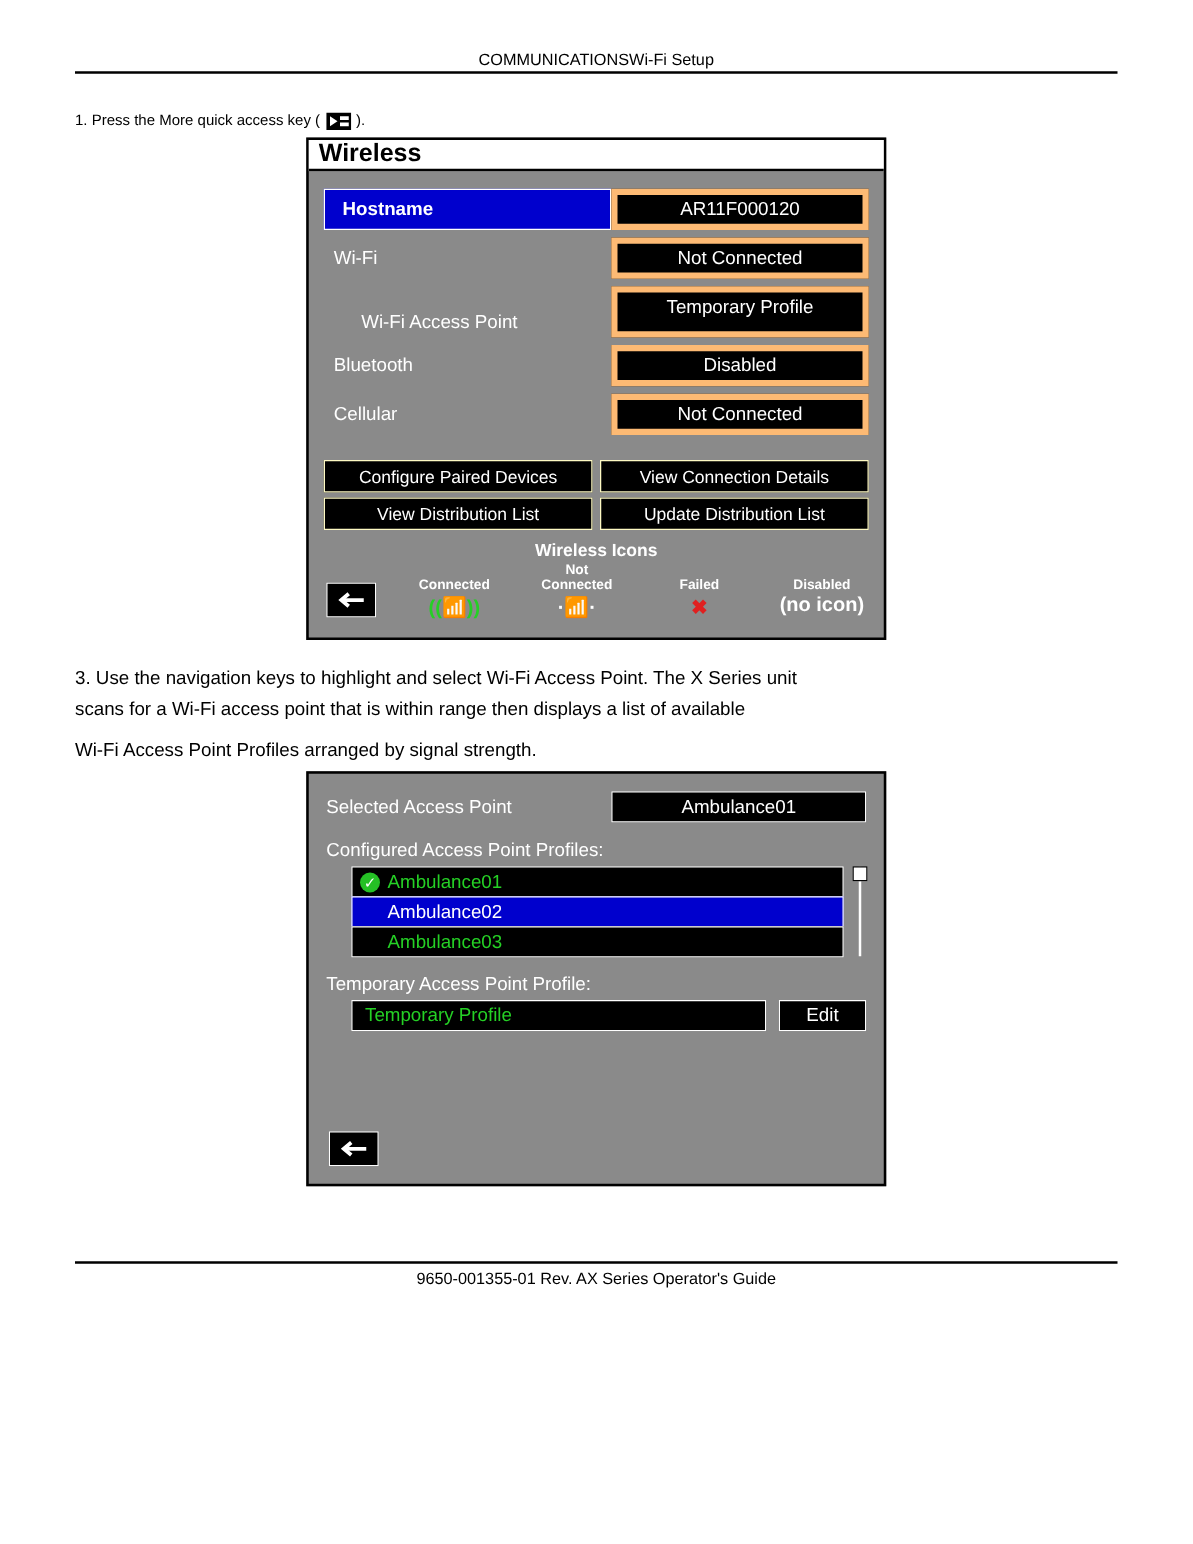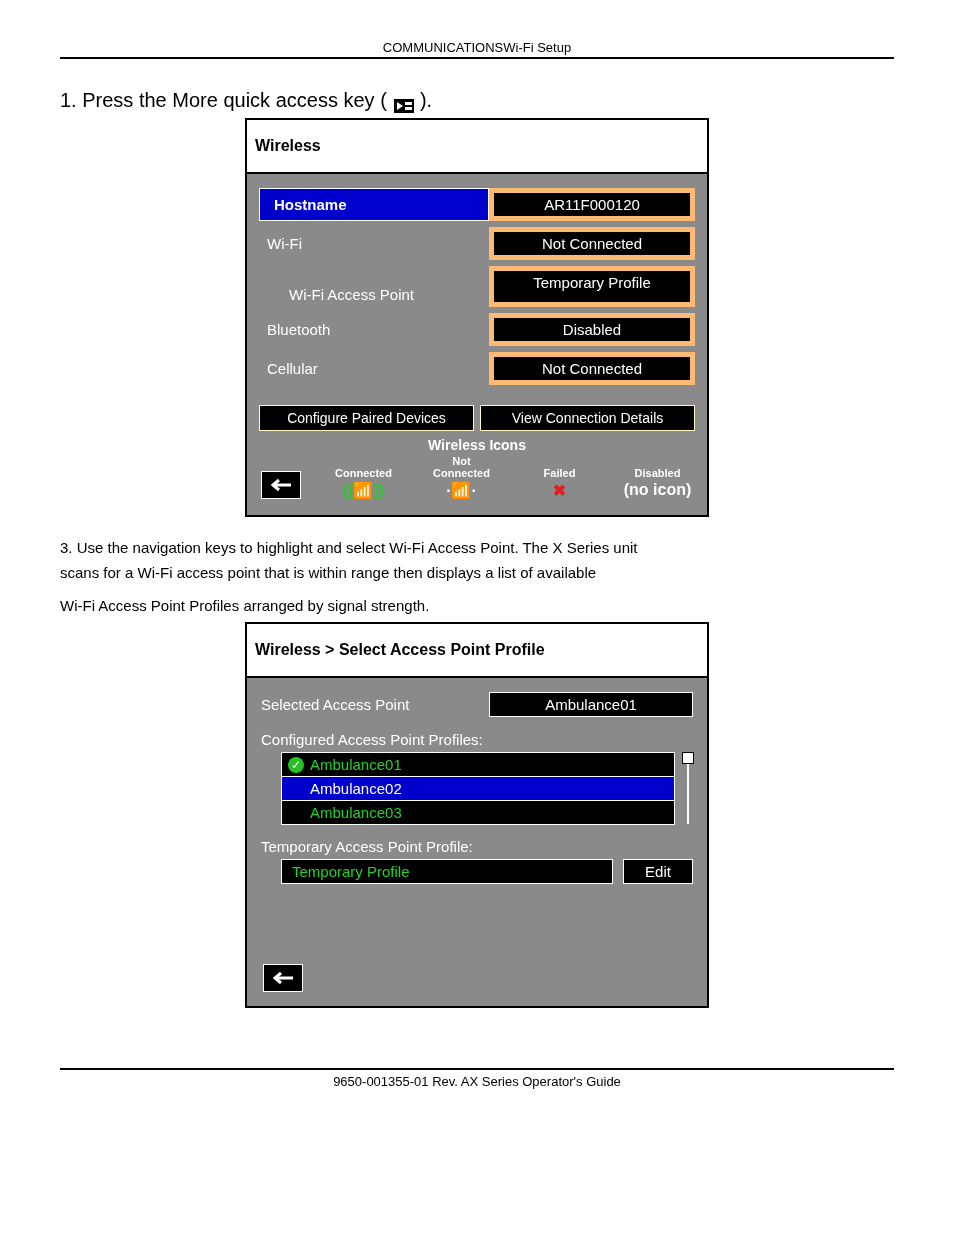--- a/index.html
+++ b/index.html
@@ -15,36 +15,36 @@
     border: none;
     border-top: 2px solid #000;
     margin-bottom: 28px;
   }
   .hr-bottom {
     border: none;
     border-top: 2px solid #000;
     margin-top: 60px;
   }
   .page-header { display:flex; justify-content:center; font-size:13px; margin-bottom:2px;}
-  .step-text { margin: 30px 0 6px 0; font-size: 20px; }
+  .step-text { margin: 30px 0 6px 0; font-size: 12px; }
   .step-inline-icon {
     display:inline-block; width:20px; height:14px; vertical-align:middle; margin-left:2px;
   }
   .panel {
     width: 464px;
     margin: 0 auto;
     border: 2px solid #000;
     background: #8a8a8a;
   }
   .panel-title {
     background: #fff;
     color: #000;
     font-weight: bold;
-    font-size: 16px;
-    padding: 17px 8px;
+    font-size: 20px;
+    padding: 0 8px;
     border-bottom: 2px solid #000;
   }
   .panel-body { padding: 14px 12px 10px 12px; color:#fff; }
 
   
   .row { display:flex; align-items:stretch; margin-bottom:6px; }
   .row .label {
     flex: 0 0 230px;
     font-size: 15px; color:#fff;
     padding: 4px 8px;
@@ -168,20 +168,24 @@
     </div>
     <div class="row">
       <div class="label">Cellular</div>
       <div class="value">Not Connected</div>
     </div>
 
     <div class="btn-row">
       <div class="btn">Configure Paired Devices</div>
       <div class="btn">View Connection Details</div>
     </div>
+    <div class="btn-row2">
+      <div class="btn">View Distribution List</div>
+      <div class="btn">Update Distribution List</div>
+    </div>
 
     <div class="icons-title">Wireless Icons</div>
     <div class="icons-row">
       <div class="back-btn">
         <svg width="24" height="14" viewBox="0 0 24 14">
           <line x1="4" y1="7" x2="22" y2="7" stroke="#fff" stroke-width="3"></line>
           <polyline points="10,2 4,7 10,12" fill="none" stroke="#fff" stroke-width="3"></polyline>
         </svg>
       </div>
       <div class="icon-col">
@@ -202,21 +206,20 @@
       </div>
     </div>
   </div>
 </div>
 
 <p class="body-note">3. Use the navigation keys to highlight and select Wi-Fi Access Point. The X Series unit</p>
 <p class="body-note b">scans for a Wi-Fi access point that is within range then displays a list of available</p>
 <p class="body-note c">Wi-Fi Access Point Profiles arranged by signal strength.</p>
 
 <div class="panel">
-  <div class="panel-title">Wireless &gt; Select Access Point Profile</div>
   <div class="ap-body">
     <div class="ap-row">
       <div class="ap-label">Selected Access Point</div>
       <div class="ap-value">Ambulance01</div>
     </div>
 
     <div class="ap-section-label">Configured Access Point Profiles:</div>
     <div class="ap-list-wrap">
       <div class="ap-list">
         <div class="ap-item">

